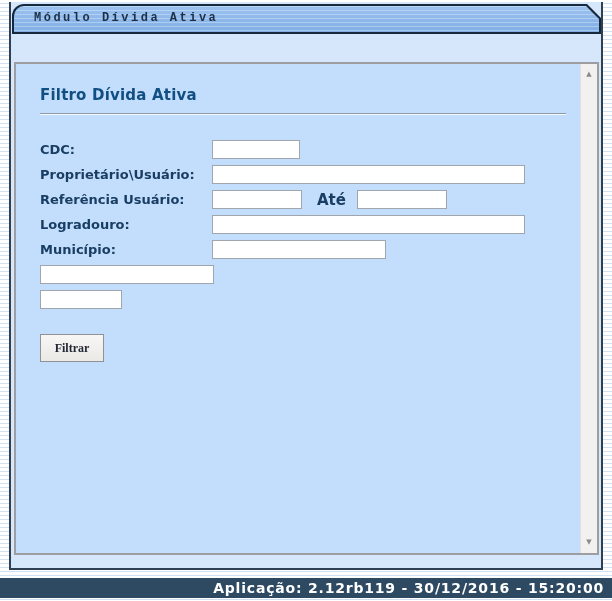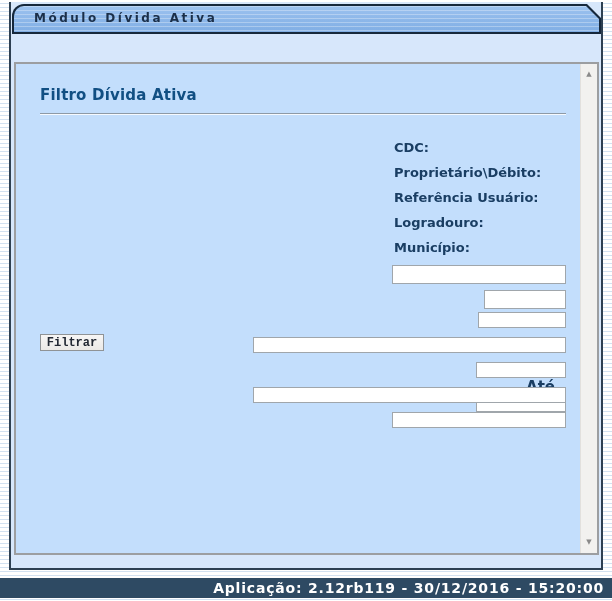--- a/index.html
+++ b/index.html
@@ -20,20 +20,21 @@
     border-right:2px solid #2e4052;
     border-bottom:2px solid #2e4052;
   }
 
   
   .banner-outer {
     position:absolute; left:1px; top:2px; width:589px; height:30px;
     background:#16283c;
     border-top-left-radius:12px;
     clip-path: polygon(0 0, calc(100% - 14px) 0, 100% 14px, 100% 100%, 0 100%);
+    font-family: Liberation Mono, monospace;
   }
   .banner-inner {
     position:absolute; left:2px; top:2px; right:2px; bottom:2px;
     border-top-left-radius:10px;
     clip-path: polygon(0 0, calc(100% - 13px) 0, 100% 13px, 100% 100%, 0 100%);
     background:
       repeating-linear-gradient(to bottom,
         rgba(255,255,255,0.30) 0px, rgba(255,255,255,0.30) 1px,
         rgba(255,255,255,0) 1px, rgba(255,255,255,0) 4px),
       linear-gradient(to bottom, #9cc2ef, #80aee4);
@@ -59,45 +60,45 @@
     font-size:15px; font-weight:bold; color:#114f83;
     letter-spacing:0.2px;
   }
   .divider {
     margin-top:9px; height:2px;
     border-top:1px solid #8e9aa6;
     border-bottom:1px solid #f6faff;
   }
 
   .form { margin-top:25px; }
-  .row { display:flex; align-items:flex-end; height:19px; margin-bottom:6px;flex-direction:column; }
+  .row { display:flex; align-items:center; height:19px; margin-bottom:6px; }
   .row label {
     width:172px; flex:0 0 172px;
     font-size:13px; font-weight:bold; color:#1a3e63;
   }
   .row input {
     height:19px; border:1px solid #a0a6ab; background:#ffffff;
     font-family:"DejaVu Sans", sans-serif; font-size:12px; padding:0 3px;
   }
   .w-cdc  { width:88px; }
   .w-wide { width:313px; }
   .w-ref  { width:90px; }
   .w-med  { width:174px; }
   .w-cep  { width:82px; }
   .ate {
     font-size:15px; font-weight:bold; color:#1a3e63;
     margin:0 11px 0 15px;
   }
 
   .filter-btn {
     margin-top:19px;
-    width:64px; height:17px;
+    width:64px; height:28px;
     background:linear-gradient(to bottom, #f7f6f5, #ebe9e6);
     border:1px solid #8f9396;
-    font-family:Liberation Mono, monospace;
+    font-family:Liberation Serif, serif;
     font-size:12px; font-weight:bold; color:#222833;
     cursor:pointer;
   }
 
   
   .scrollbar {
     position:absolute; right:0; top:0; bottom:0; width:17px;
     background:#f2f1ef; border-left:1px solid #e2e0dd;
     display:flex; flex-direction:column; justify-content:space-between;
     align-items:center; padding:7px 0;
@@ -134,21 +135,21 @@
       <div class="divider"></div>
 
       <div class="form">
 
         <div class="row">
           <label>CDC:</label>
           <input class="w-cdc" type="text" value="" style="">
         </div>
 
         <div class="row">
-          <label>Proprietário\Débito:</label>
+          <label>Proprietário\Usuário:</label>
           <input class="w-wide" type="text" value="" style="">
         </div>
 
         <div class="row">
           <label>Referência Usuário:</label>
           <input class="w-ref" type="text" value="" style="">
           <span class="ate">Até</span>
           <input class="w-ref" type="text" value="" style="">
         </div>
 

